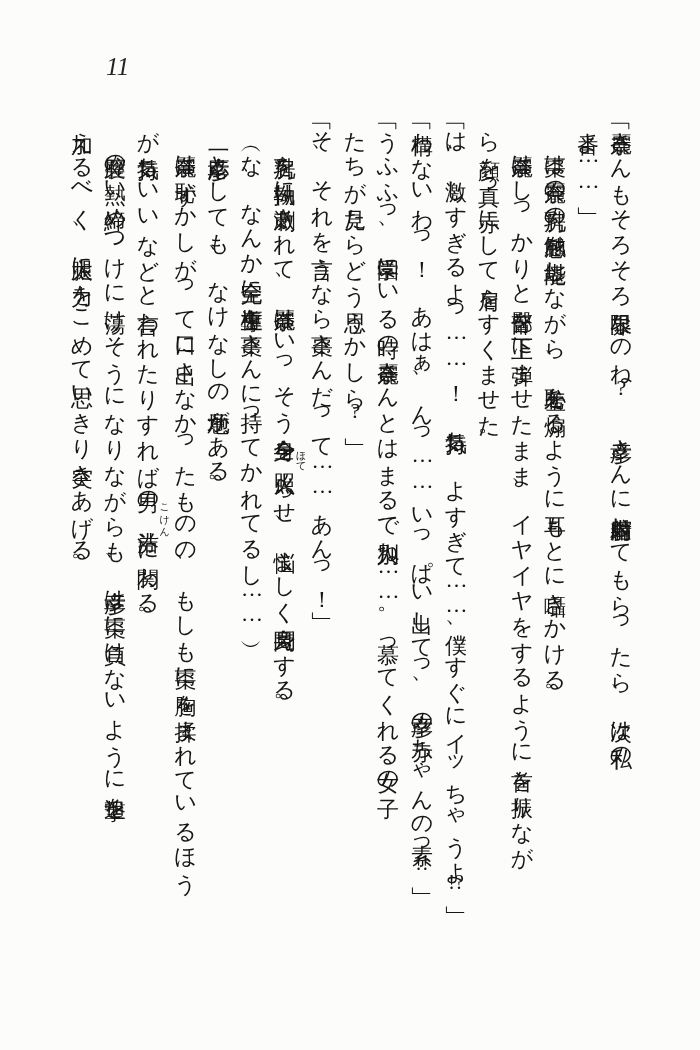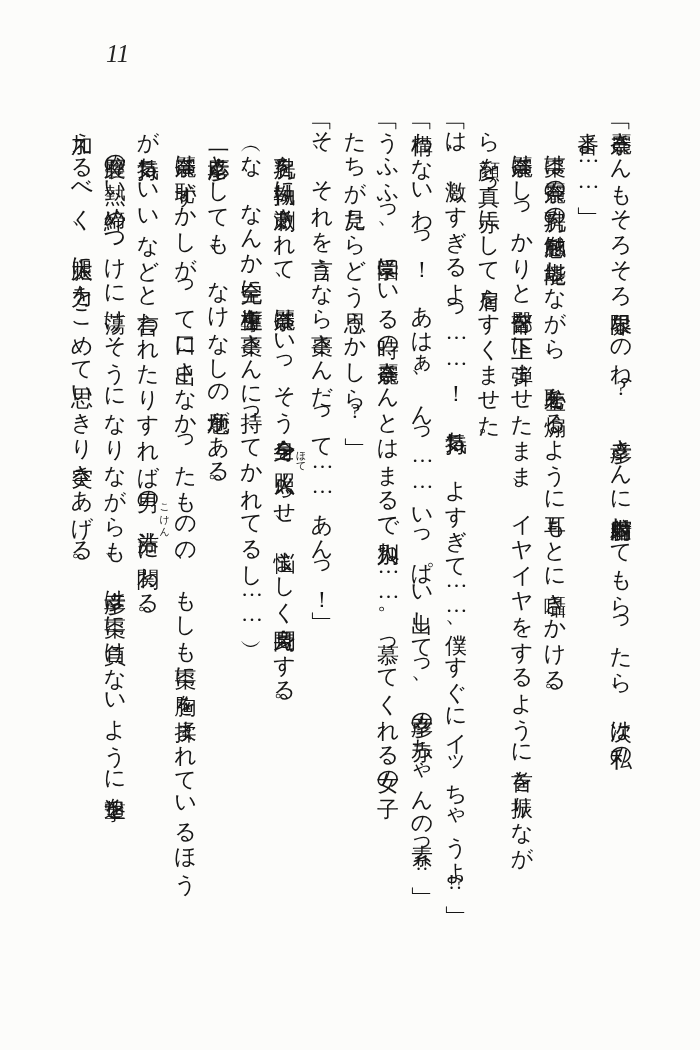--- a/index.html
+++ b/index.html
@@ -14,21 +14,21 @@
     overflow: hidden;
     font-family: "Liberation Serif", "DejaVu Serif", serif;
     color: #161616;
   }
   .page {
     position: absolute;
     inset: 0;
   }
   .page-number {
     position: absolute;
-    top: 40px;
+    top: 53px;
     left: 106px;
     font-size: 25px;
     font-style: italic;
     color: #222;
   }
   .text-area {
     position: absolute;
     top: 116px;
     right: 62px;
     height: 858px;

